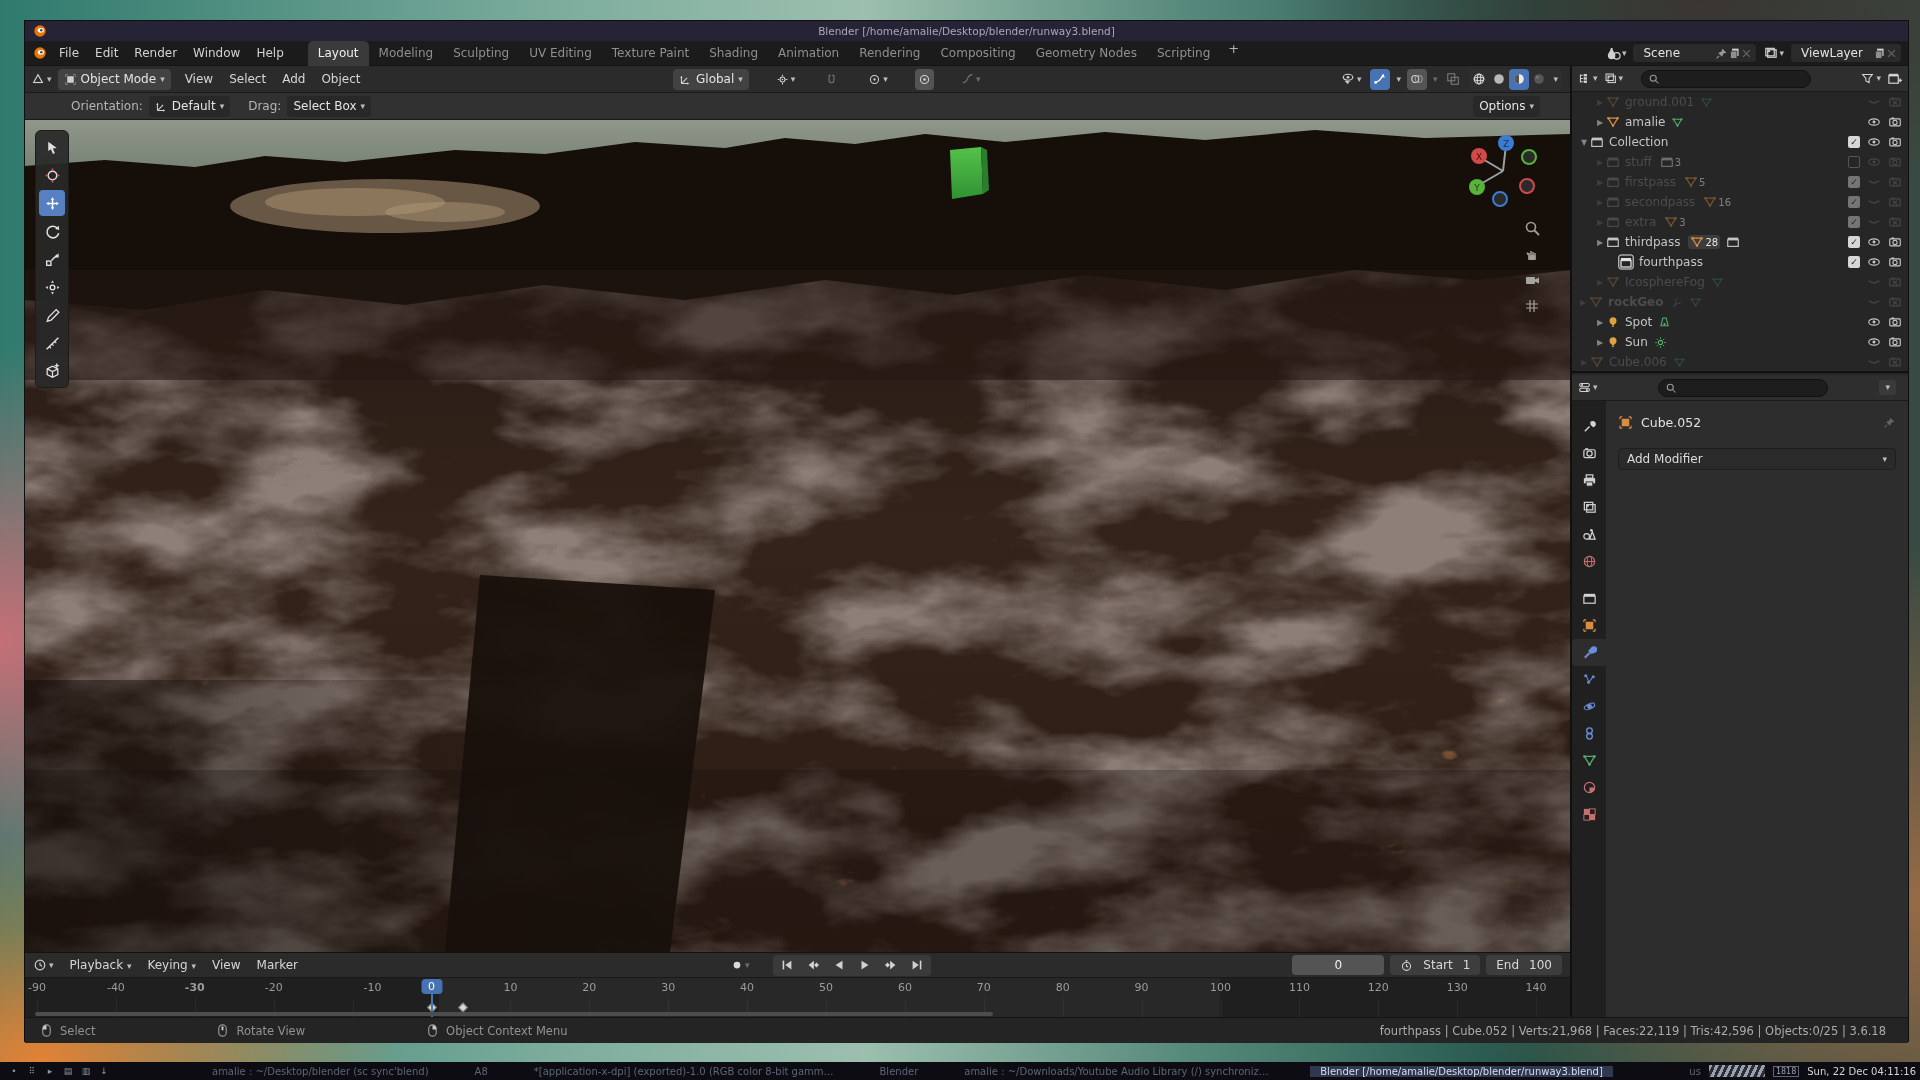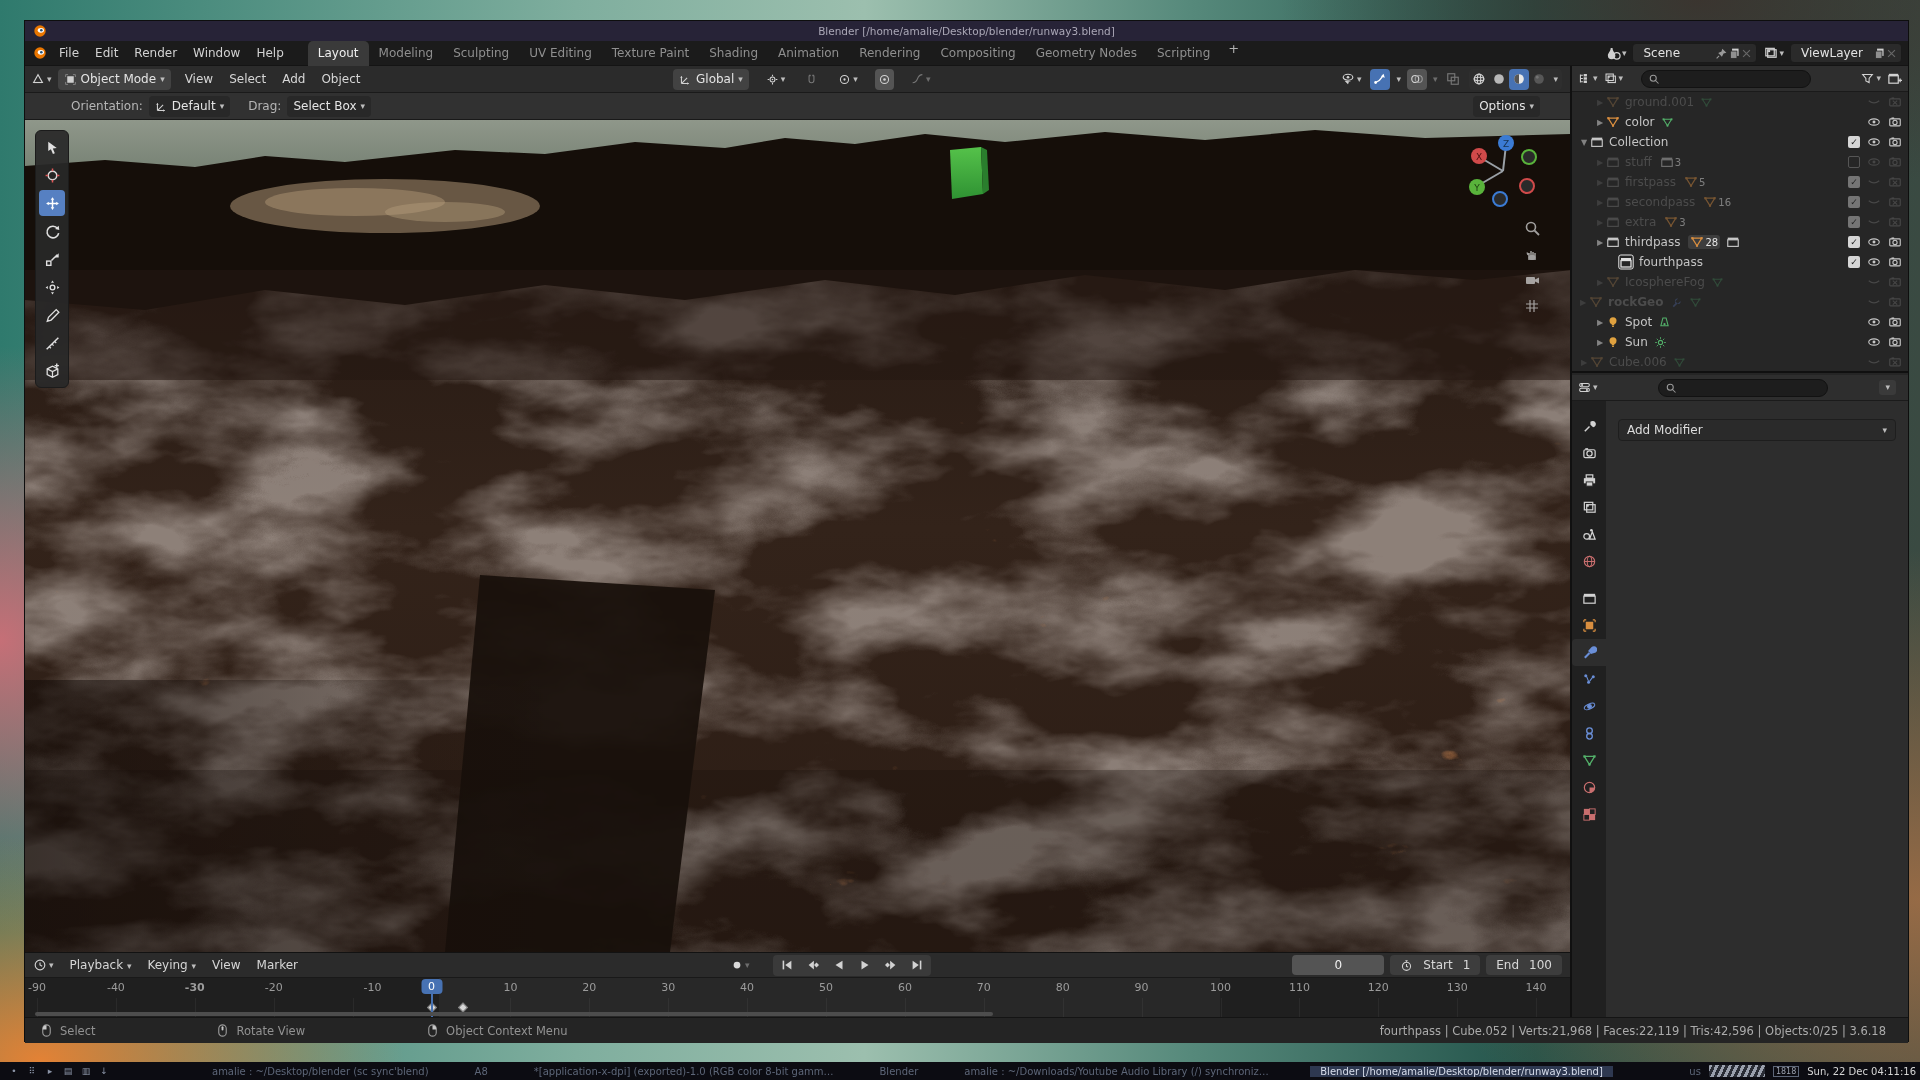--- a/index.html
+++ b/index.html
@@ -39,21 +39,21 @@
 
   
   #vph{ height:27px; background:#2b2b2b; border-bottom:1px solid #1a1a1a; display:flex; align-items:center; position:relative;}
   #tsr{ height:27px; background:#313131; border-bottom:1px solid #191919; display:flex; align-items:center; position:relative; }
   .hd-pill{ display:inline-flex; align-items:center; background:#424242; border-radius:4px; height:21px; padding:0 6px; gap:4px; color:#e4e4e4; font-size:12px; }
   .hd-pill.darker{ background:#282828;}
   .hd-menu{ font-size:12px; color:#d6d6d6; padding:0 8px;}
   .chev{ font-size:9px; color:#bdbdbd; line-height:1;}
   .dim{ opacity:.45;}
   .lbl{ font-size:12px; color:#b5b5b5;}
-  #vph-mid{ position:absolute; left:648px; display:flex; align-items:flex-end; gap:14px;}
+  #vph-mid{ position:absolute; left:648px; display:flex; align-items:flex-end; gap:24px;}
   #vph-right{ position:absolute; right:8px; display:flex; align-items:center; gap:6px;}
   .tglbtn{ display:inline-flex; align-items:center; justify-content:center; height:21px; padding:0 3px; border-radius:4px; gap:2px;}
   .tglbtn.active{ background:#4772b3; }
   .tglbtn.on{ background:#545454; }
   .shade-group{ display:flex; align-items:center; background:#2e2e2e; border-radius:4px; }
 
   
   #view3d{ position:relative; width:100%; height:832px; background:#1f1713; overflow:hidden;}
   #toolbar{ position:absolute; left:10px; top:10px; width:34px; background:rgba(40,40,40,.92); border:1px solid #1b1b1b; border-radius:6px; padding:3px; display:flex; flex-direction:column; gap:2px;}
   .toolbtn{ width:26px; height:26px; border-radius:4px; display:flex; align-items:center; justify-content:center;}
@@ -770,21 +770,21 @@
             <div class="ol-row" style="padding-left: 22px;">
               <span class="arrowglyph" style="opacity: 0.8; font-size: 8px;">▶</span>
               <span>
                 <svg width="14" height="14" viewBox="0 0 16 16">
                   <path d="M2.5 3.5 H13.5 L8 12.5 Z" stroke="#d98e3f" fill="none" stroke-width="1.4"></path>
                   <rect x="1.5" y="2.5" width="2.4" height="2.4" fill="#d98e3f"></rect>
                   <rect x="12" y="2.5" width="2.4" height="2.4" fill="#d98e3f"></rect>
                   <rect x="6.8" y="11" width="2.4" height="2.4" fill="#d98e3f"></rect>
                 </svg>
               </span>
-              <span class="ol-name">color</span>
+              <span class="ol-name">amalie</span>
               <span style="margin-left: 6px;">
                 <svg width="13" height="13" viewBox="0 0 16 16">
                   <path d="M3 4 H13 L8 12 Z" stroke="#53b06a" fill="none" stroke-width="1.3"></path>
                   <rect x="2" y="3" width="2.2" height="2.2" fill="#53b06a"></rect>
                   <rect x="11.8" y="3" width="2.2" height="2.2" fill="#53b06a"></rect>
                   <rect x="6.9" y="10.8" width="2.2" height="2.2" fill="#53b06a"></rect>
                 </svg>
               </span>
               <span class="ol-right">
                 <span>
@@ -1334,20 +1334,35 @@
             <div class="ptab">
               <svg width="15" height="15" viewBox="0 0 16 16">
                 <rect x="2" y="2" width="6" height="6" fill="#c86e6e"></rect>
                 <rect x="8" y="8" width="6" height="6" fill="#c86e6e"></rect>
                 <rect x="8" y="2" width="6" height="6" stroke="#c86e6e" fill="none"></rect>
                 <rect x="2" y="8" width="6" height="6" stroke="#c86e6e" fill="none"></rect>
               </svg>
             </div>
           </div>
         <div id="pr-body">
+          <div id="breadcrumb">
+            <span>
+                <svg width="15" height="15" viewBox="0 0 16 16">
+                  <rect x="4" y="4" width="8" height="8" fill="#d98e3f"></rect>
+                  <path d="M2 2 h2.5 M2 2 v2.5 M14 2 h-2.5 M14 2 v2.5 M2 14 h2.5 M2 14 v-2.5 M14 14 h-2.5 M14 14 v-2.5" stroke="#d98e3f" stroke-width="1.2"></path>
+                </svg>
+              </span>
+            <span>Cube.052</span>
+            <span style="margin-left:auto;opacity:.5;">
+                <svg width="13" height="13" viewBox="0 0 16 16">
+                  <path d="M9 2 L14 7 L10.5 8 L8.5 12 L4 7.5 L8 5.5 Z" fill="#9a9a9a"></path>
+                  <line x1="5" y1="11" x2="2" y2="14" stroke="#9a9a9a" stroke-width="1.3"></line>
+                </svg>
+              </span>
+          </div>
           <div id="addmod">
             <span>Add Modifier</span>
             <span class="chev">▾</span>
           </div>
         </div>
       </div>
     </div>
   </div>
 
   <div id="statusbar" class="abs">

